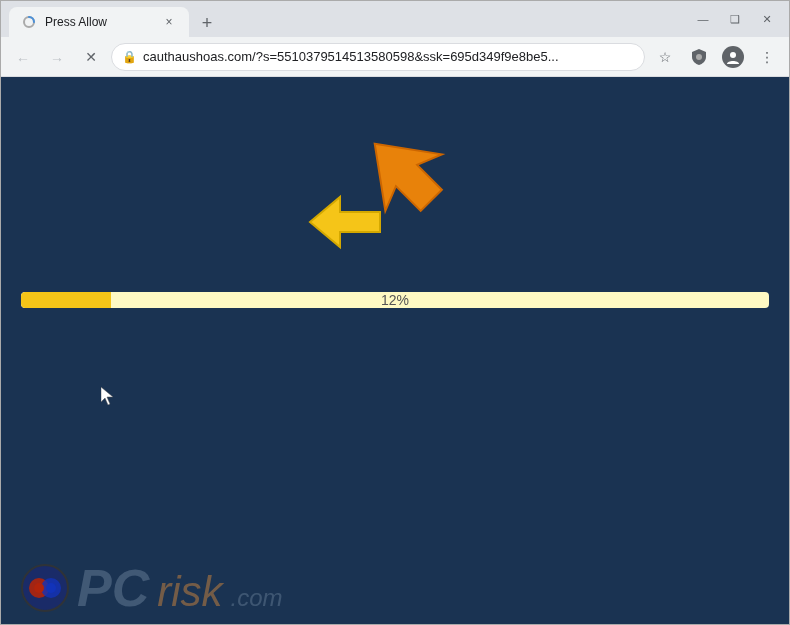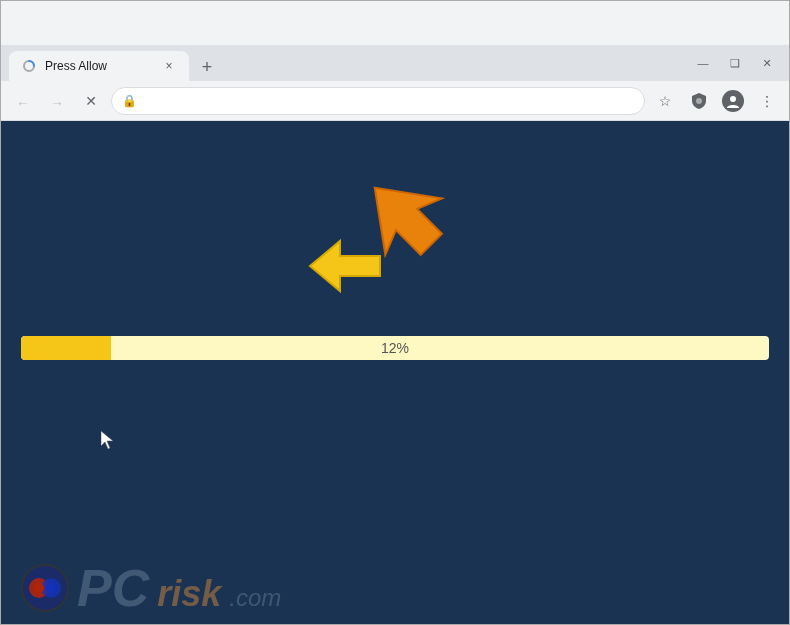--- a/index.html
+++ b/index.html
@@ -24,21 +24,20 @@
 
     
     .title-bar {
       height: 36px;
       background: #dee1e6;
       display: flex;
       align-items: center;
       padding: 0 8px;
       gap: 0;
       user-select: none;
-      margin-top: 44px;
     }
 
     .tab-area {
       display: flex;
       align-items: flex-end;
       flex: 1;
       height: 100%;
       padding-top: 4px;
     }
 
@@ -239,21 +238,21 @@
       left: 30%;
       transform: translateX(-50%);
     }
 
     
     .progress-container {
       position: absolute;
       top: 215px;
       left: 20px;
       right: 20px;
-      height: 24px;
+      height: 16px;
       background: #fef9c3;
       border-radius: 4px;
       overflow: hidden;
     }
 
     .progress-bar-fill {
       height: 100%;
       background: #f5c518;
       border-radius: 4px 0 0 4px;
     }
@@ -331,20 +330,21 @@
       <div class="win-btn close">✕</div>
     </div>
   </div>
 
   <div class="toolbar">
     <div class="nav-btn disabled">←</div>
     <div class="nav-btn disabled">→</div>
     <div class="nav-btn">✕</div>
     <div class="address-bar">
       <span class="lock-icon">🔒</span>
+      <span class="address-text">cauthaushoas.com/?s=5510379514513580598&amp;ssk=695d349f9e8be5...</span>
     </div>
     <div class="star-icon">☆</div>
     <div class="extension-btn">
 
       <svg width="18" height="18" viewBox="0 0 18 18">
         <path d="M9 1 L16 4 L16 9 C16 13 12.5 16 9 17 C5.5 16 2 13 2 9 L2 4 Z" fill="#5f6368"></path>
         <circle cx="9" cy="9" r="3" fill="#aaa"></circle>
       </svg>
     </div>
     <div class="profile-icon">
@@ -387,19 +387,19 @@
 
         <svg width="40" height="40" viewBox="0 0 40 40">
           <circle cx="14" cy="20" r="10" fill="#cc2200" opacity="0.9"></circle>
           <circle cx="26" cy="20" r="10" fill="#1133cc" opacity="0.8"></circle>
           <circle cx="14" cy="20" r="5" fill="#cc2200"></circle>
           <circle cx="26" cy="20" r="5" fill="#1133cc"></circle>
         </svg>
       </div>
       <div style="display:flex; align-items:baseline; gap:8px;">
         <span style="font-size:52px; font-weight:900; font-style:italic; color:rgba(180,200,220,0.3); line-height:1;">PC</span>
-        <span style="font-size:36px; font-weight:700; font-style:italic; color:rgba(220,140,60,0.55); line-height:1;">risk</span>
+        <span style="font-size:42px; font-weight:400; font-style:italic; color:rgba(220,140,60,0.55); line-height:1;">risk</span>
         <span style="font-size:24px; font-weight:400; font-style:italic; color:rgba(180,200,220,0.28); line-height:1;">.com</span>
       </div>
     </div>
 
   </div>
 </div>
 
 </body></html>

